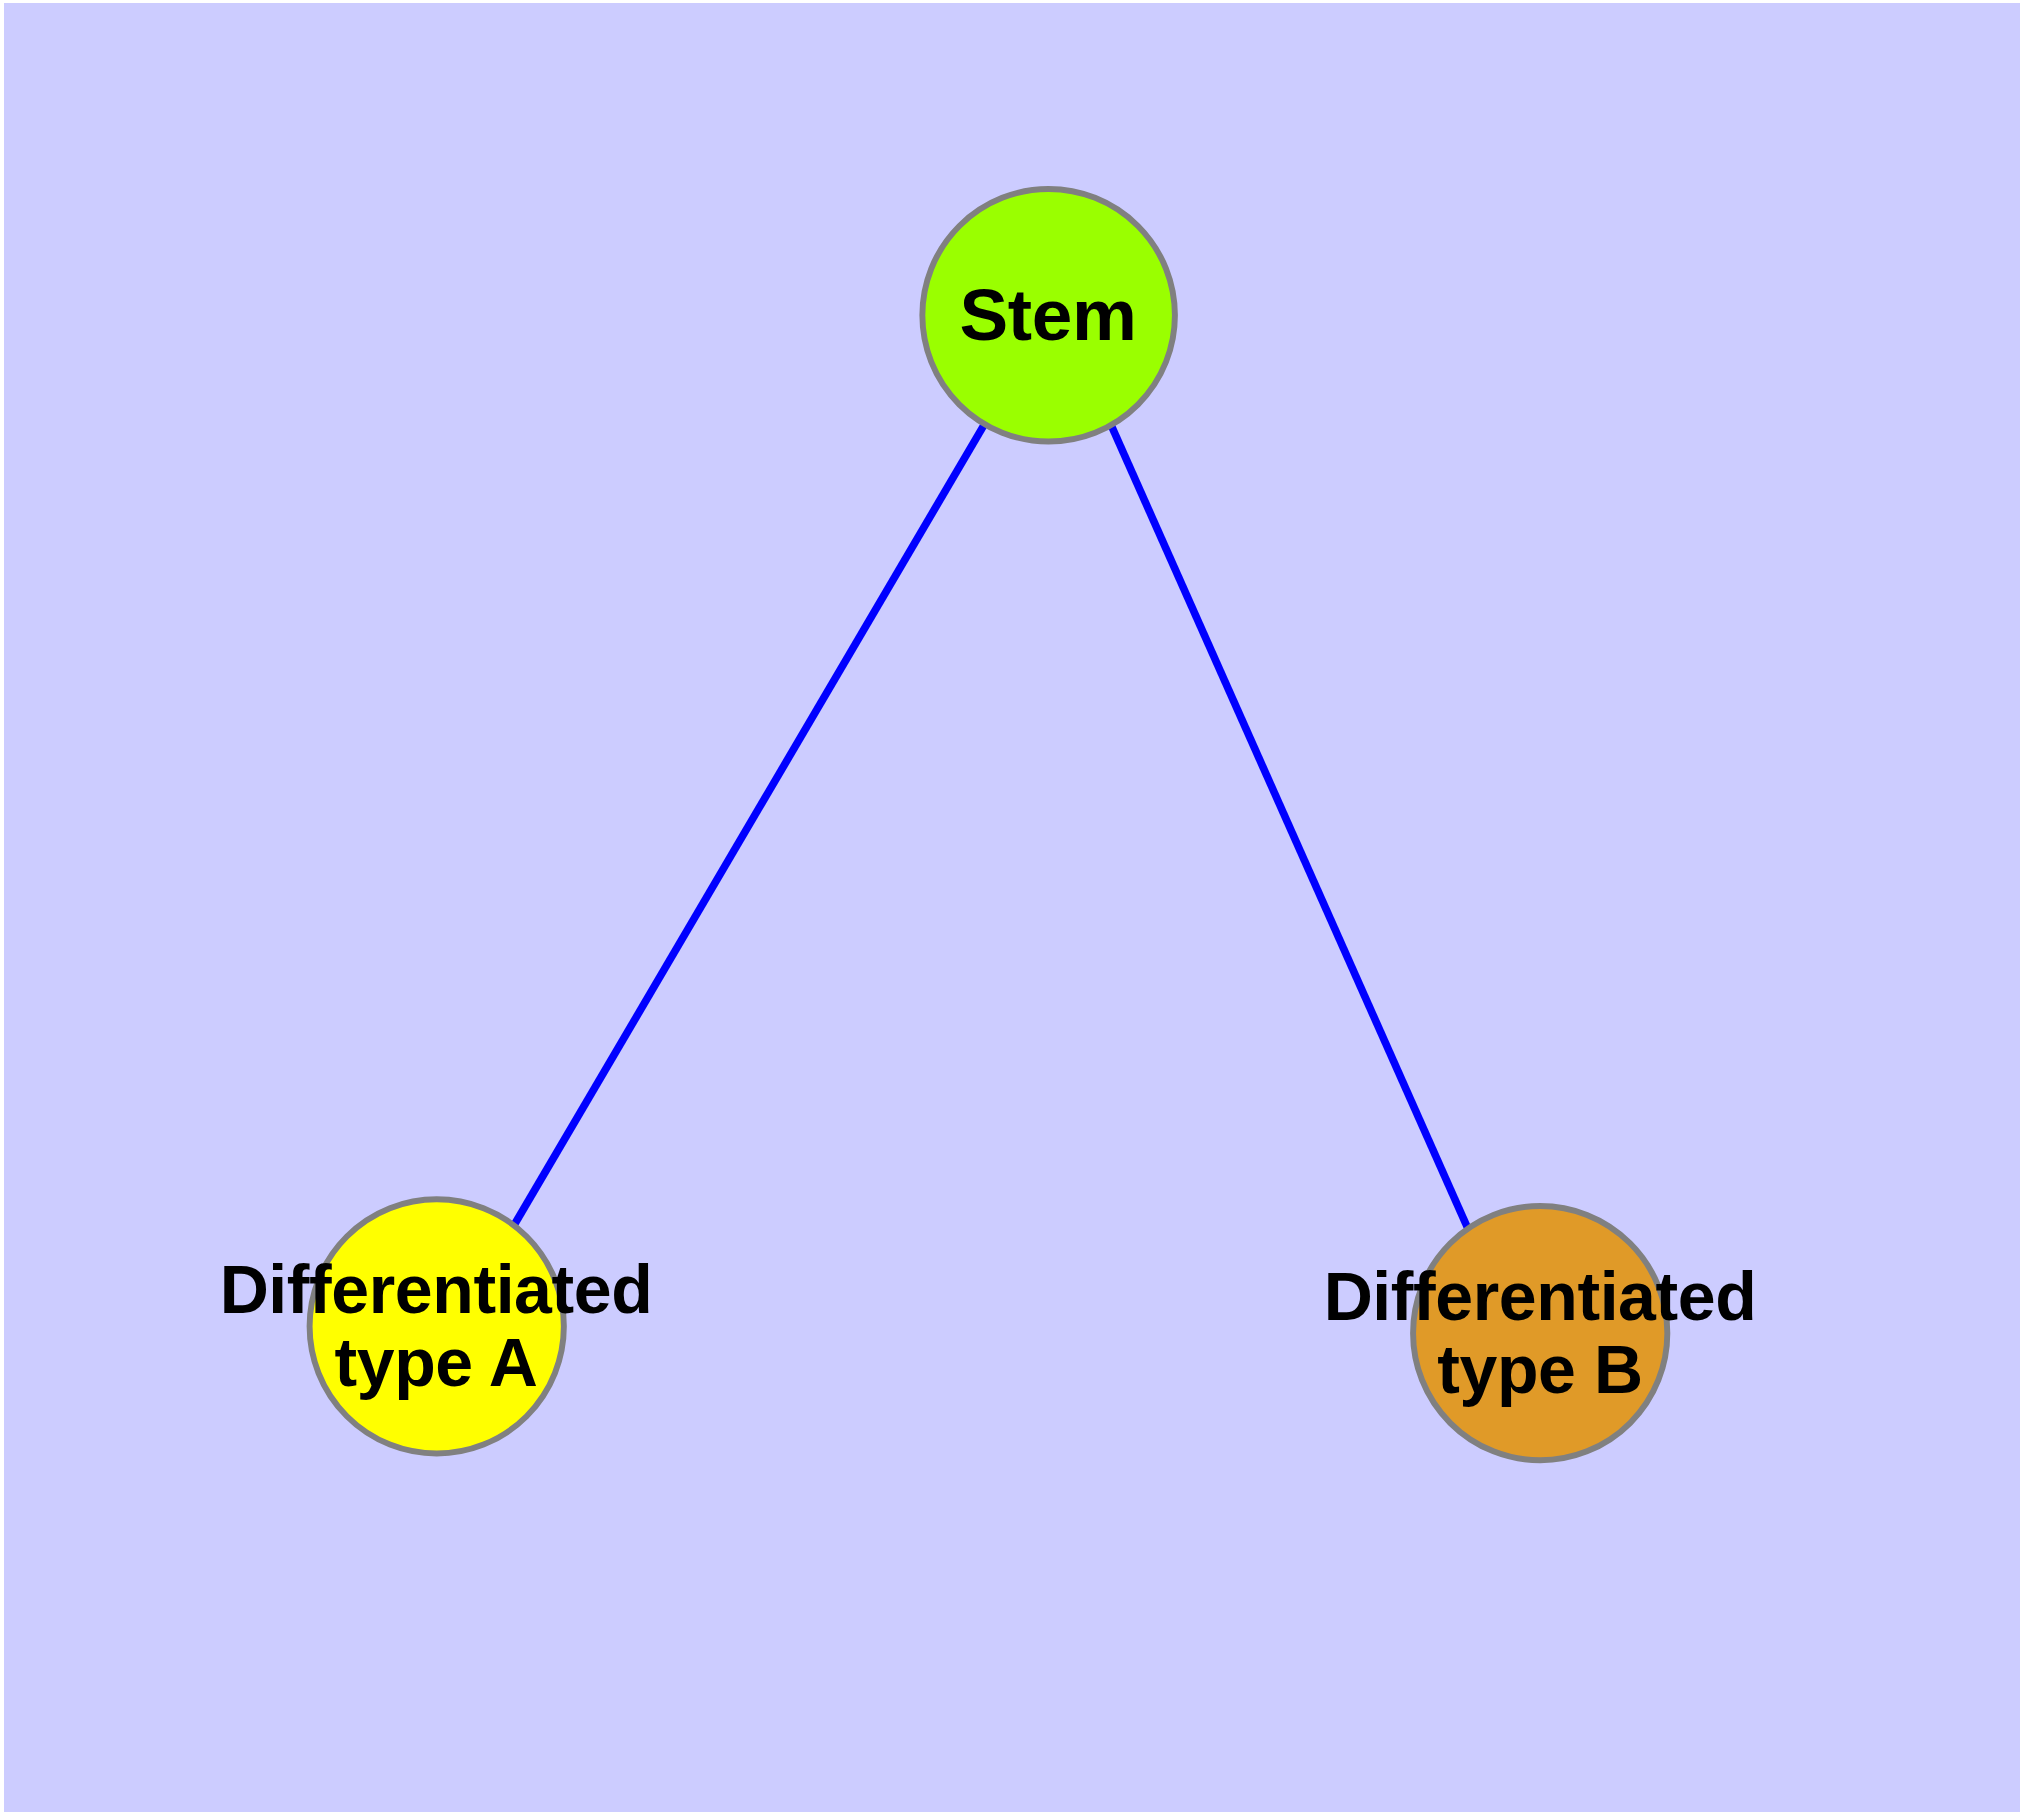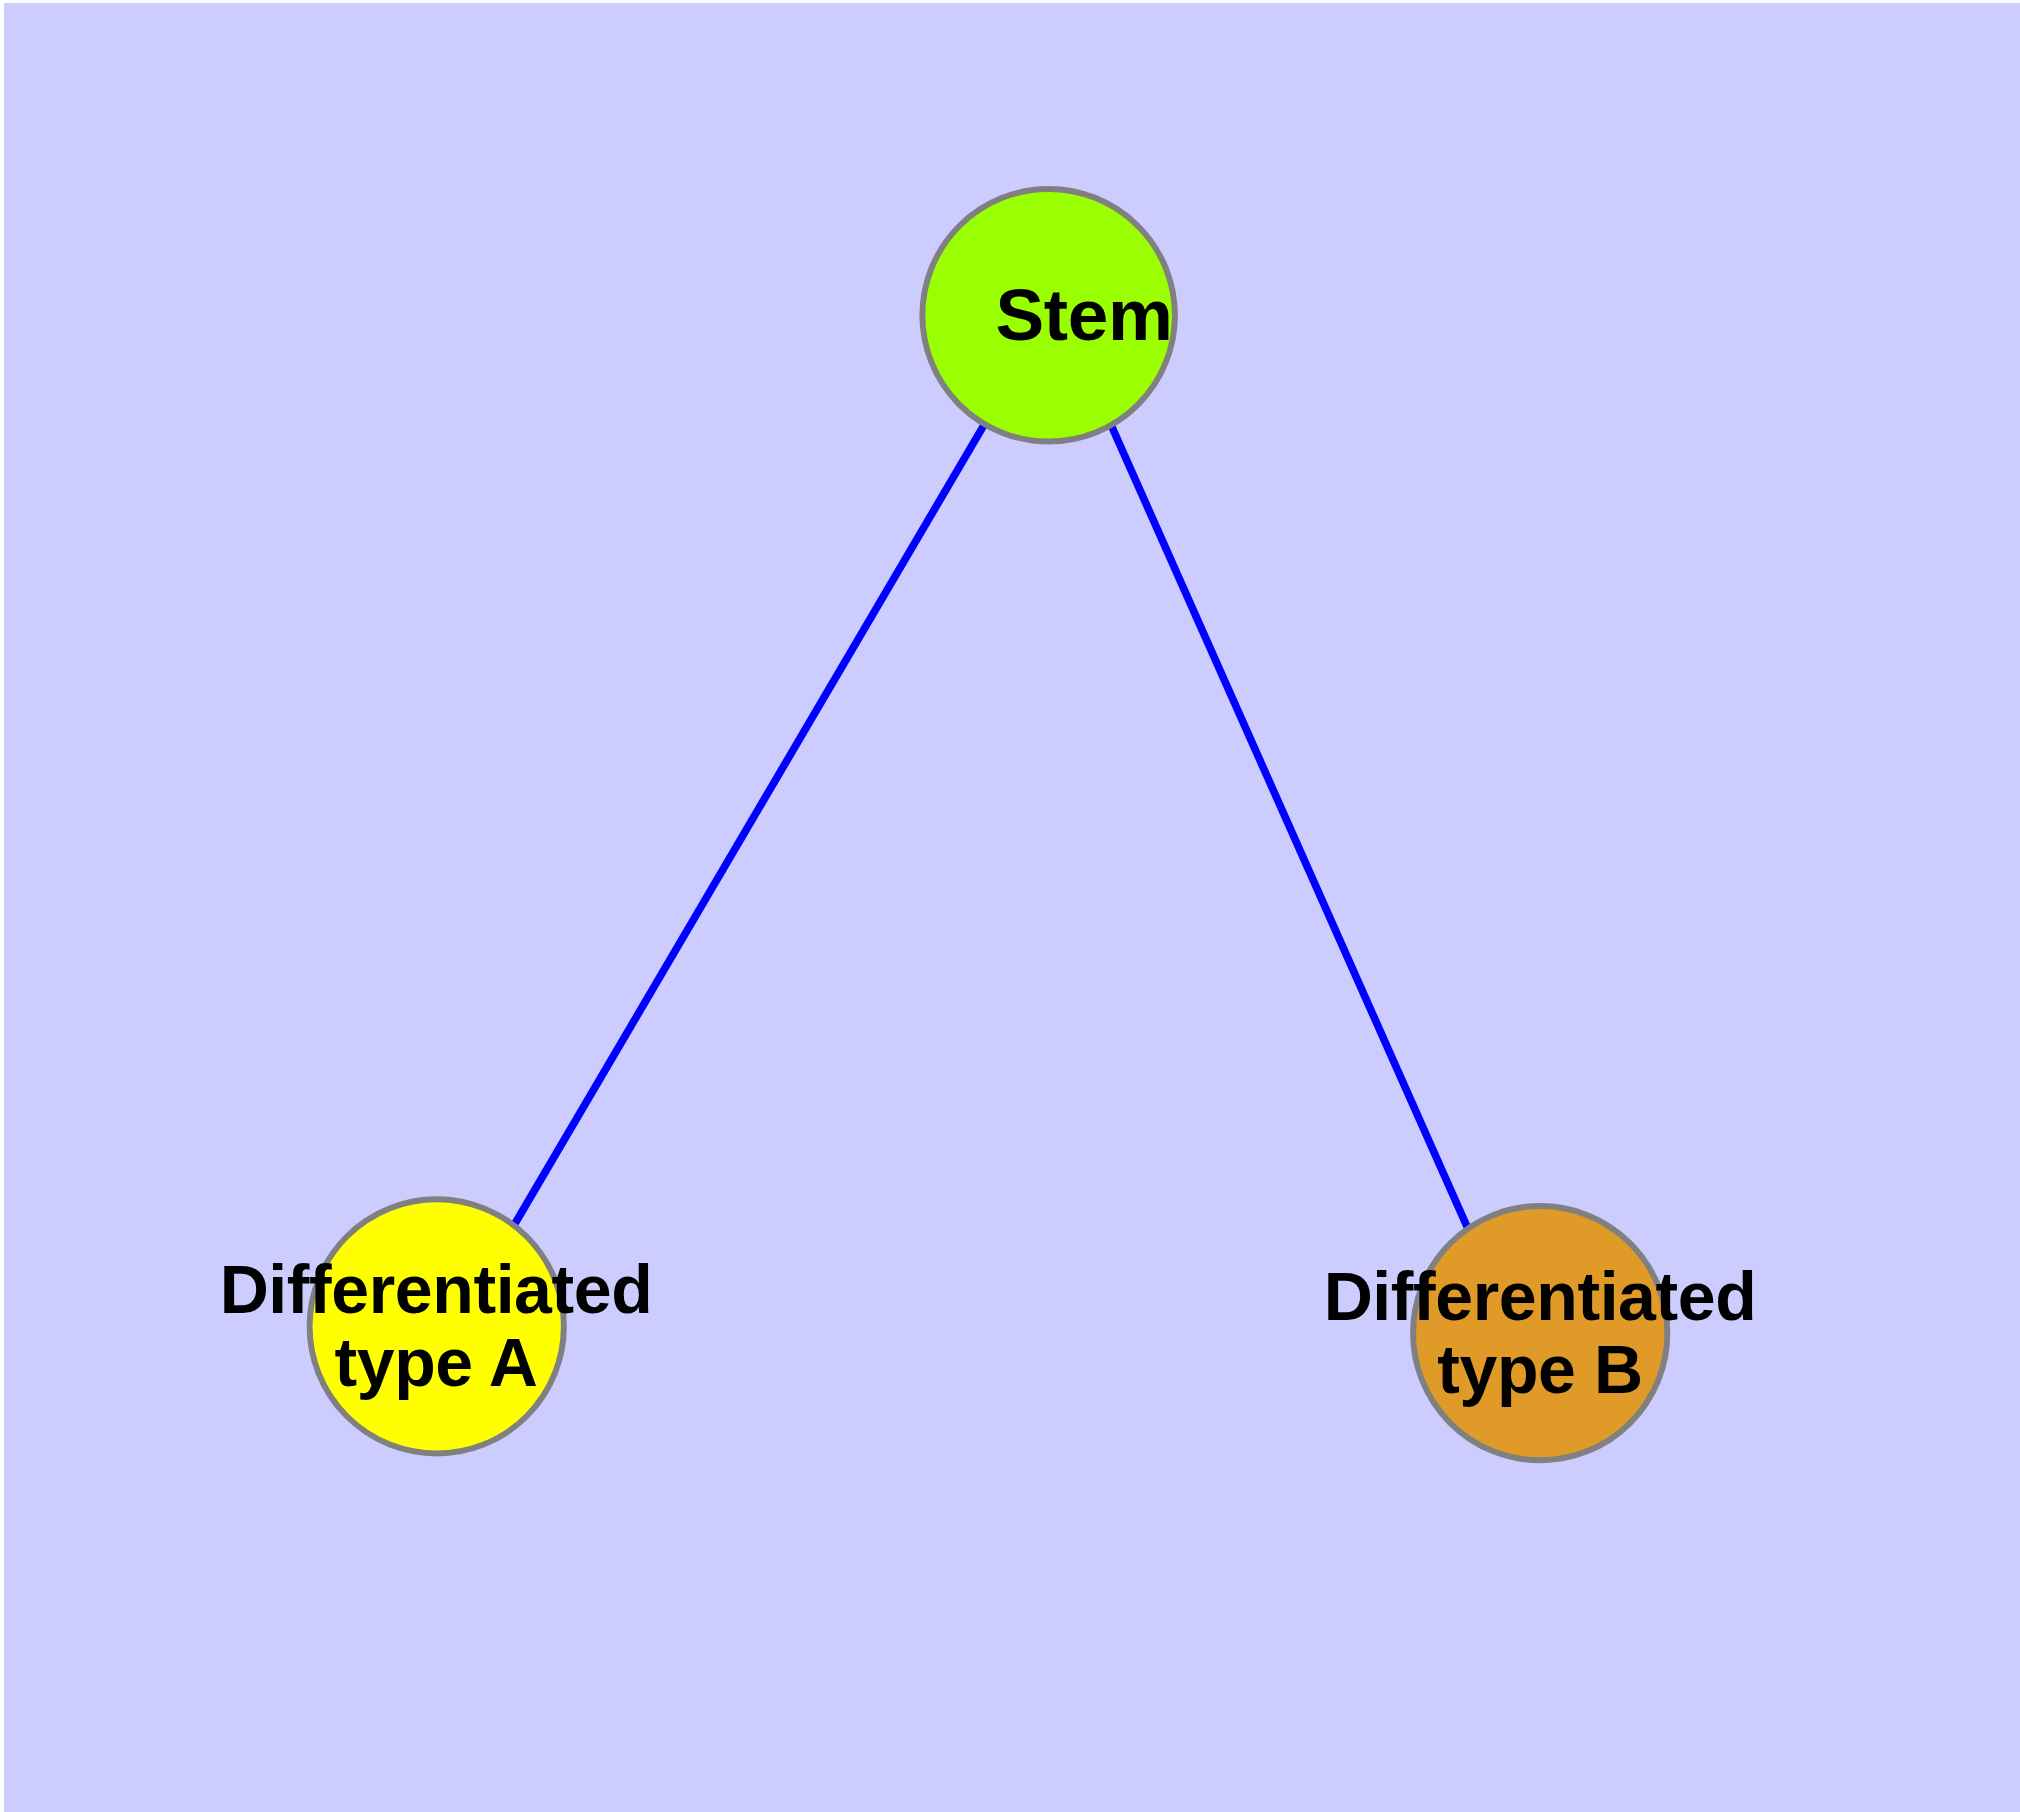--- a/index.html
+++ b/index.html
@@ -36,21 +36,21 @@
     text-align: center;
     color: #000000;
     font-weight: bold;
     white-space: pre;
     line-height: 1.08;
     letter-spacing: -0.4px;
     pointer-events: none;
   }
   .label-stem {
     font-size: 73px;
-    left: 1084px;
+    left: 1048px;
     top: 315px;
     transform: translate(-50%, -50%);
   }
   .label-diffA {
     font-size: 68px;
     left: 436px;
     top: 1326px;
     transform: translate(-50%, -50%);
   }
   .label-diffB {

